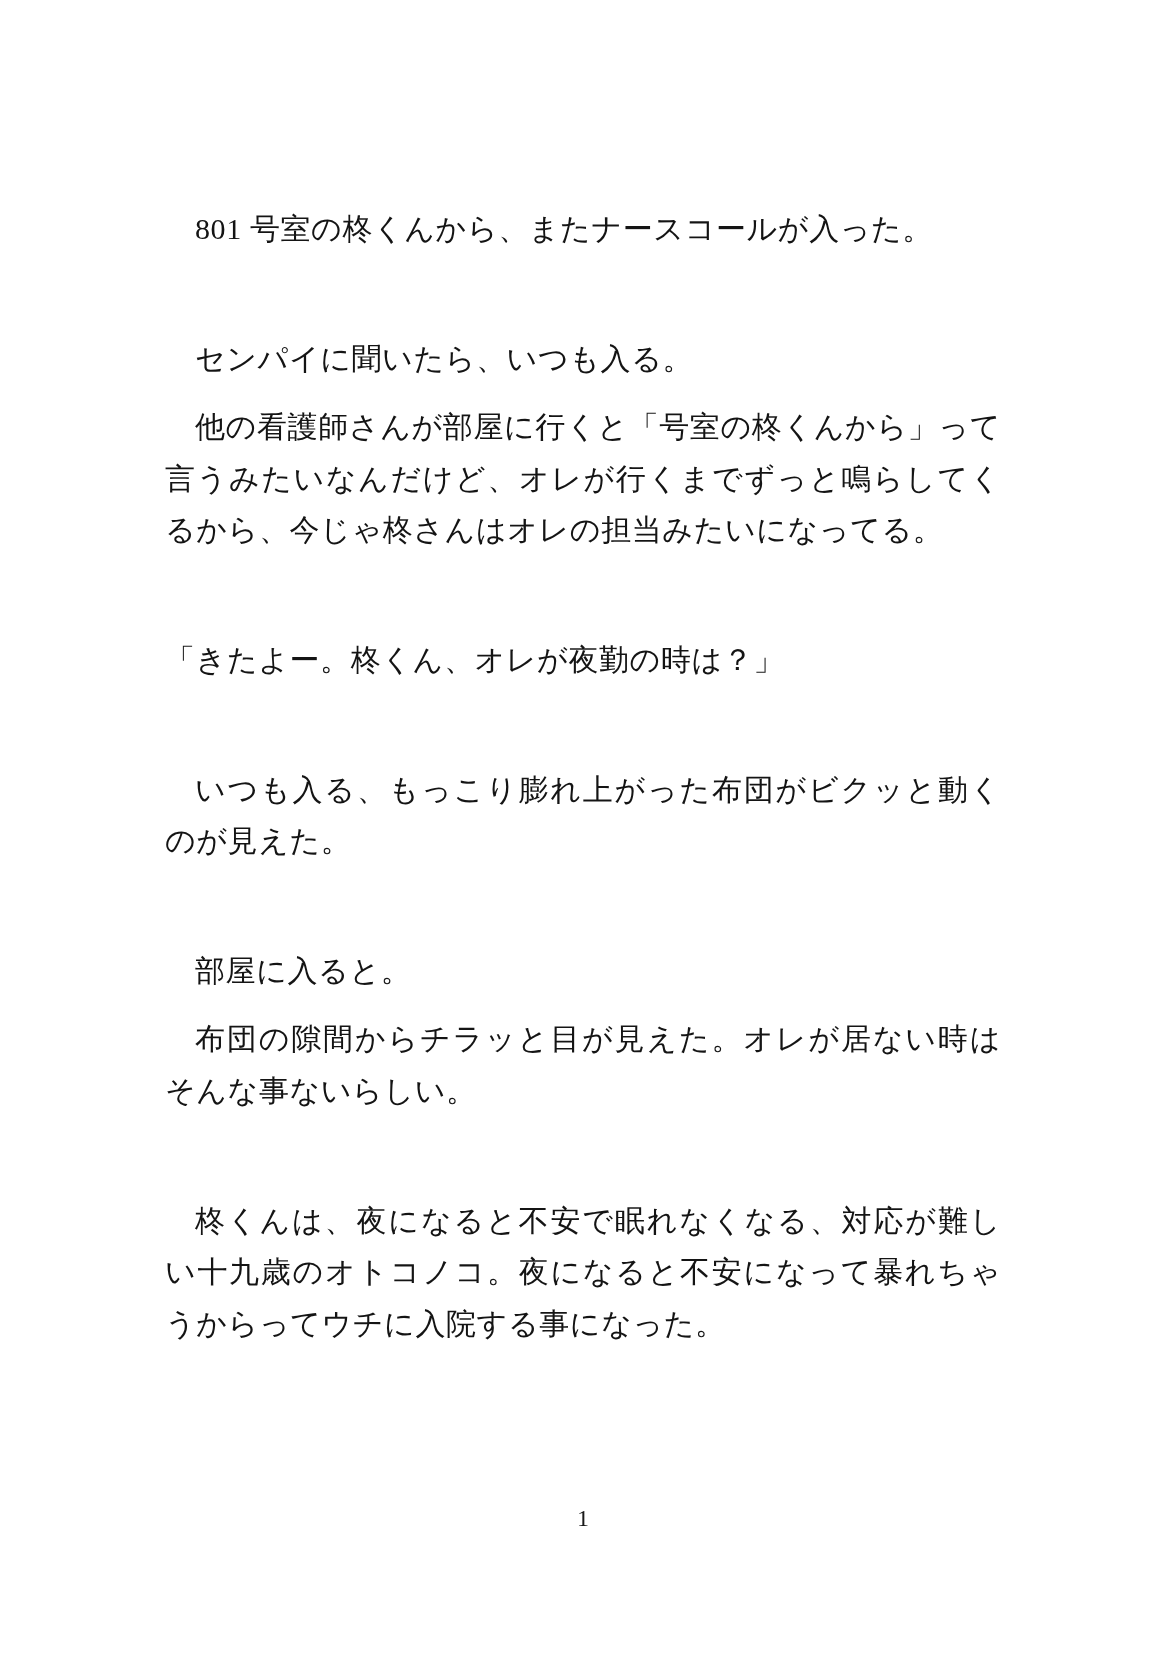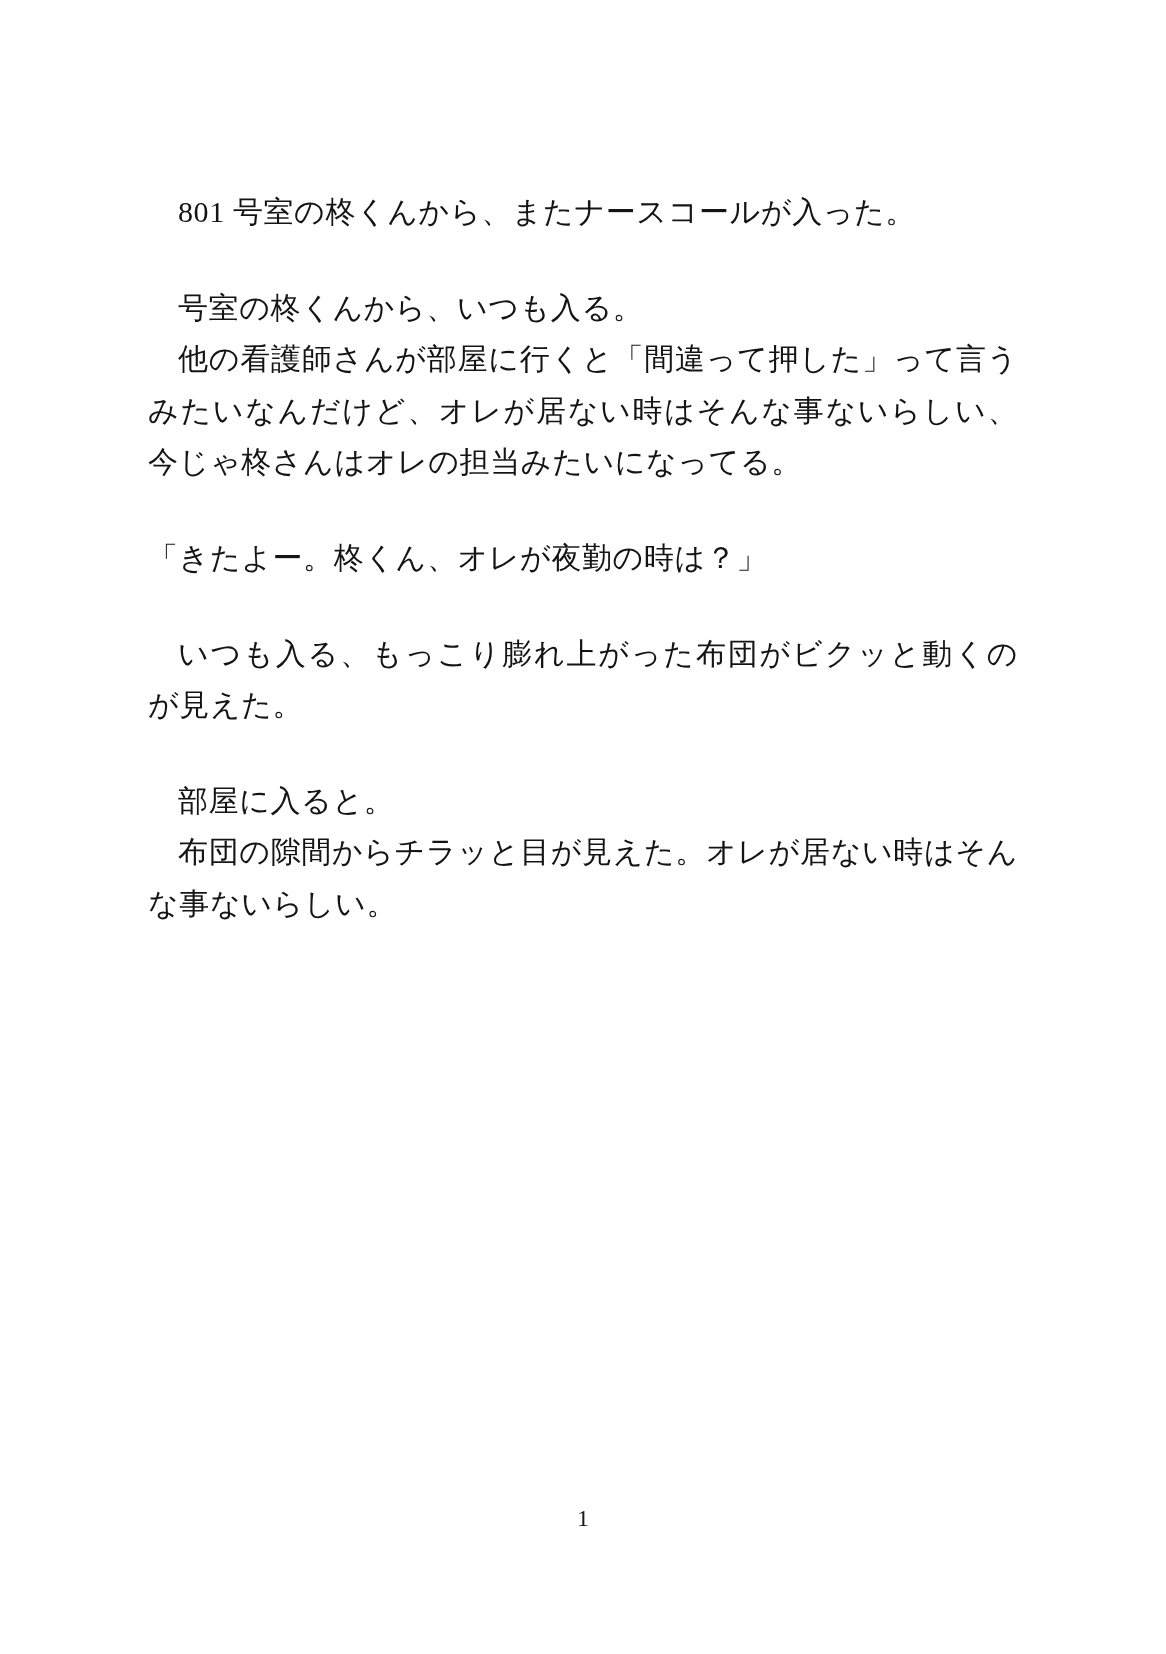--- a/index.html
+++ b/index.html
@@ -23,21 +23,21 @@
     padding: 186px 148px 0 148px;
   }
   .body-text {
     font-size: 30px;
     line-height: 1.72;
     letter-spacing: 0.02em;
     text-align: justify;
     color: #141414;
   }
   .para {
-    margin: 0;
+    margin: 17px;
     text-indent: 1em;
     font-size: 30px;
     line-height: 1.72;
   }
   .para.no-indent {
     text-indent: 0;
   }
   .spacer {
     height: 44px;
   }
@@ -55,35 +55,36 @@
 </head>
 <body>
 
 <div class="page">
   <div class="body-text">
 
     <p class="para">801 号室の柊くんから、またナースコールが入った。</p>
 
     <div class="spacer"></div>
 
-    <p class="para">号室の柊くんから、いつも入る。</p>
-    <p class="para">他の看護師さんが部屋に行くと「間違って押した」って言うみたいなんだけど、オレが居ない時はそんな事ないらしい、今じゃ柊さんはオレの担当みたいになってる。</p>
+    <p class="para">センパイに聞いたら、いつも入る。</p>
+    <p class="para">他の看護師さんが部屋に行くと「号室の柊くんから」って言うみたいなんだけど、オレが行くまでずっと鳴らしてくるから、今じゃ柊さんはオレの担当みたいになってる。</p>
 
     <div class="spacer"></div>
 
     <p class="para no-indent">「きたよー。柊くん、オレが夜勤の時は？」</p>
 
     <div class="spacer"></div>
 
     <p class="para">いつも入る、もっこり膨れ上がった布団がビクッと動くのが見えた。</p>
 
     <div class="spacer"></div>
 
     <p class="para">部屋に入ると。</p>
     <p class="para">布団の隙間からチラッと目が見えた。オレが居ない時はそんな事ないらしい。</p>
 
     <div class="spacer"></div>
 
+    <p class="para">柊くんは、夜になると不安で眠れなくなる、対応が難しい十九歳のオトコノコ。夜になると不安になって暴れちゃうからってウチに入院する事になった。</p>
 
   </div>
 
   <div class="page-number">1</div>
 </div>
 
 </body></html>

